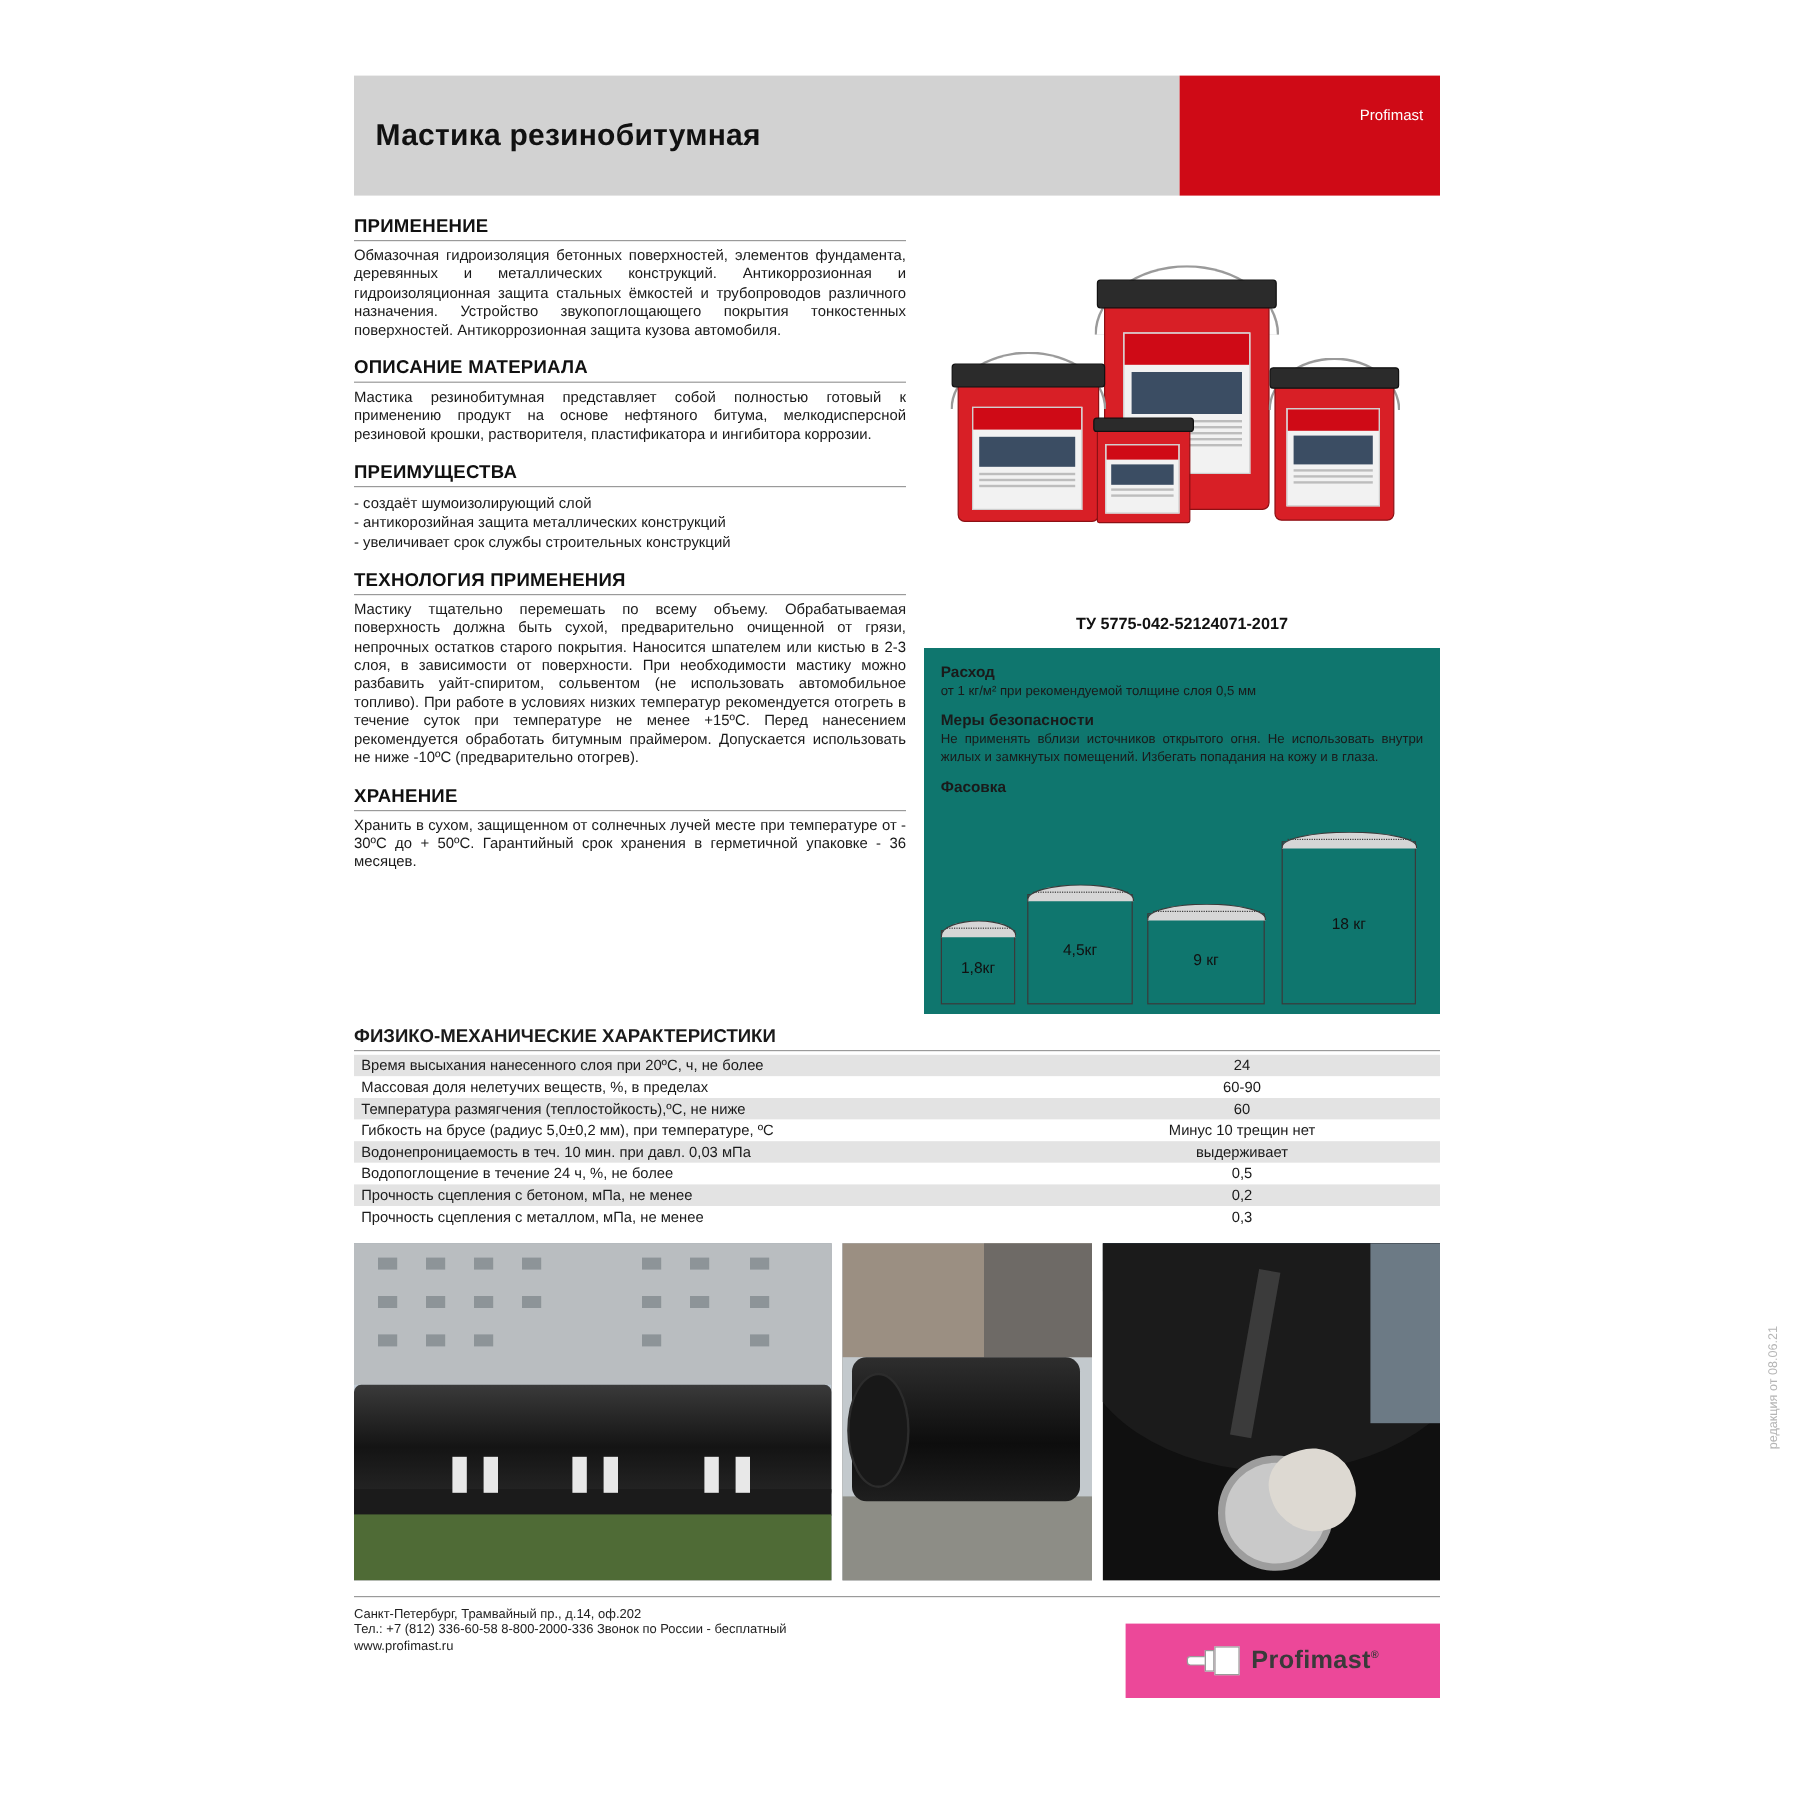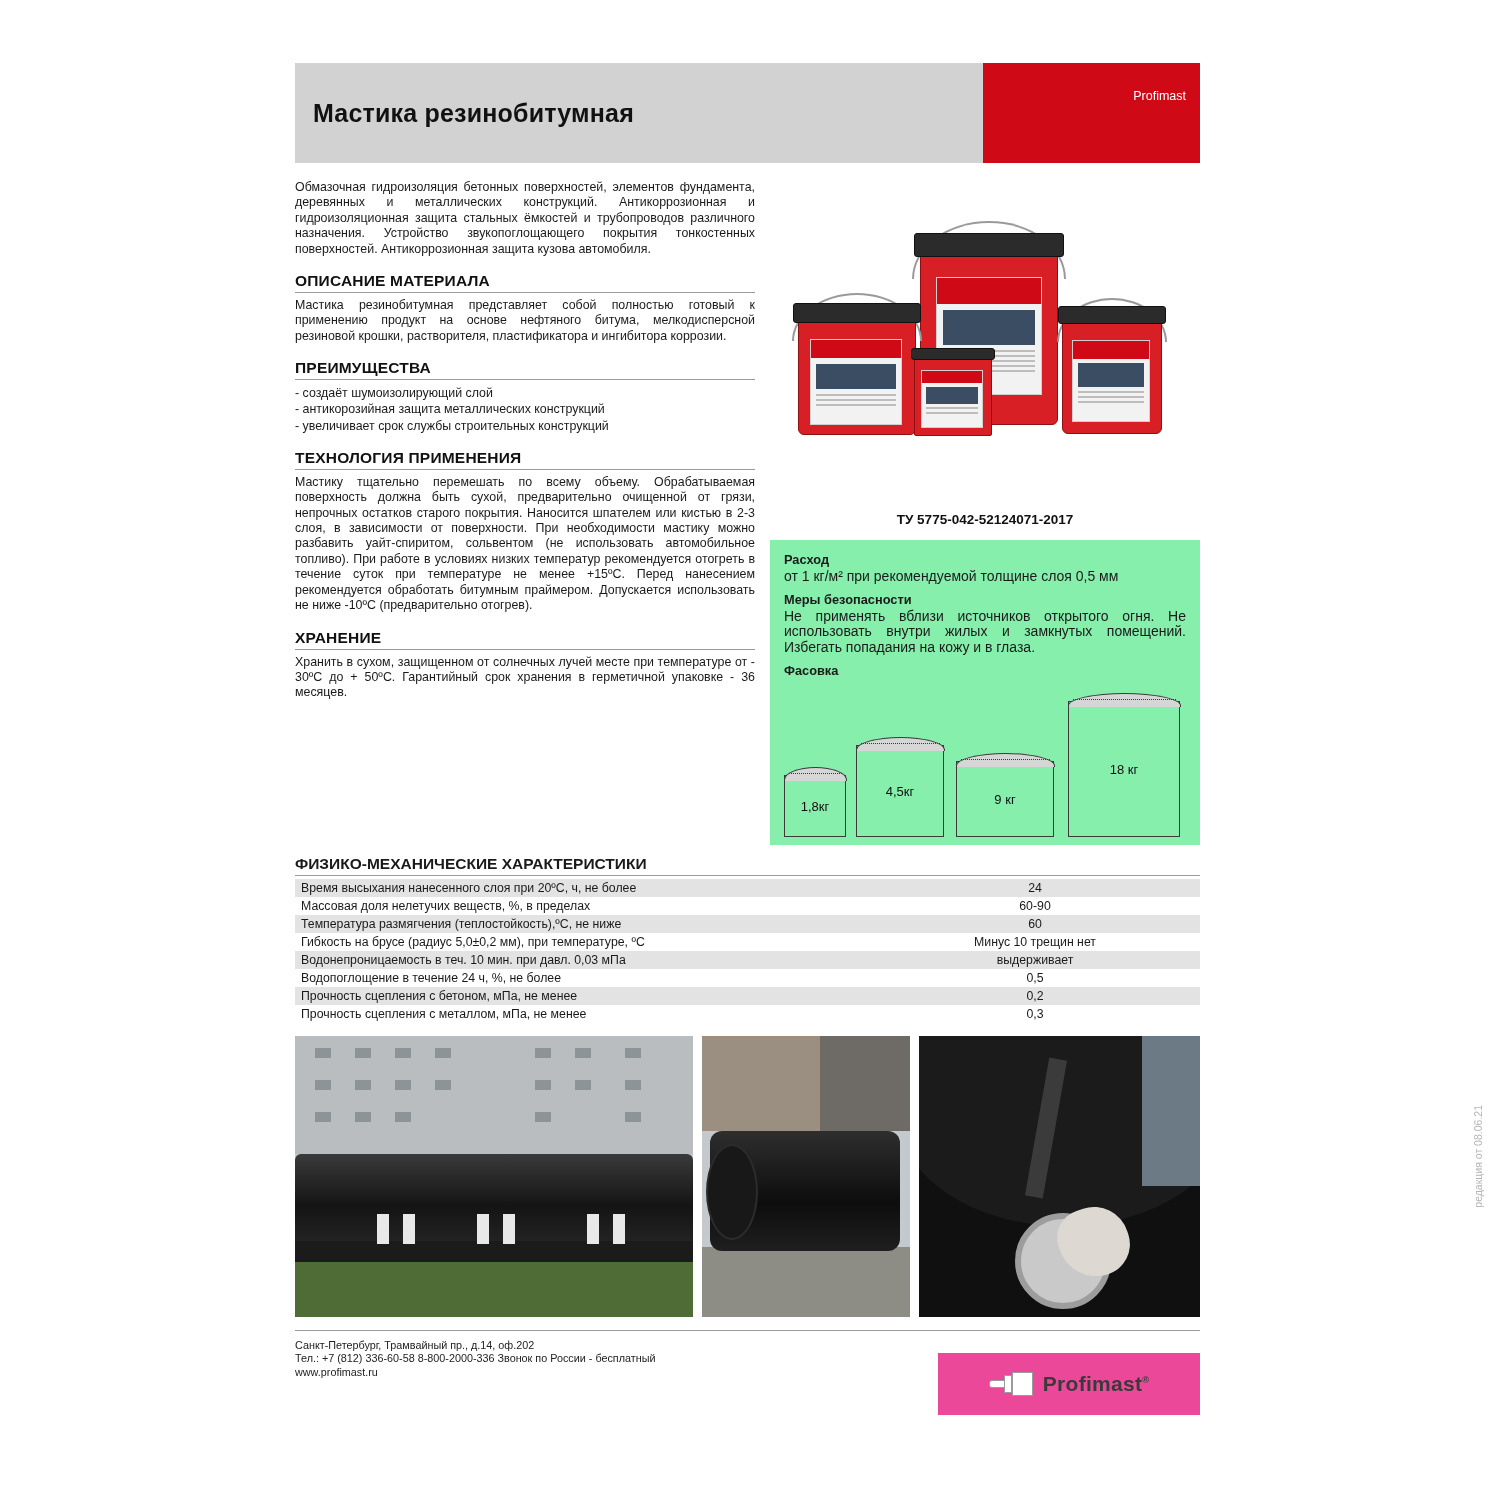--- a/index.html
+++ b/index.html
@@ -141,30 +141,30 @@
     text-align:center;
     font-size:13.5px;
     font-weight:bold;
     color:#111;
   }
 
   .gray-panel {
     position:absolute;
     left:770px; top:540px;
     width:430px; height:305px;
-    background:#86efac;
+    background:#0f766e;
     padding:12px 14px 10px 14px;
   }
   .gp-title {
     font-size:12.8px;
     font-weight:bold;
     margin-bottom:2px;
   }
   .gp-text {
-    font-size:14px;
+    font-size:11px;
     line-height:15.2px;
     text-align:justify;
     margin-bottom:8px;
   }
   .packaging-row {
     position:absolute;
     left:14px; bottom:8px;
     width:402px; height:160px;
   }
   .pack {
@@ -353,20 +353,21 @@
       <div class="header-title">Мастика резинобитумная</div>
     </div>
     <div class="header-brand-box">
       <div class="header-brand">Profimast</div>
     </div>
   </div>
 
   <div class="left-col">
 
     <div class="sec-block">
+      <div class="sec-title">ПРИМЕНЕНИЕ</div>
       <div class="sec-body">Обмазочная гидроизоляция бетонных поверхностей, элементов фундамента, деревянных и металлических конструкций. Антикоррозионная и гидроизоляционная защита стальных ёмкостей и трубопроводов различного назначения. Устройство звукопоглощающего покрытия тонкостенных поверхностей. Антикоррозионная защита кузова автомобиля.</div>
     </div>
 
     <div class="sec-block">
       <div class="sec-title">ОПИСАНИЕ МАТЕРИАЛА</div>
       <div class="sec-body">Мастика резинобитумная представляет собой полностью готовый к применению продукт на основе нефтяного битума, мелкодисперсной резиновой крошки, растворителя, пластификатора и ингибитора коррозии.</div>
     </div>
 
     <div class="sec-block">
       <div class="sec-title">ПРЕИМУЩЕСТВА</div>

